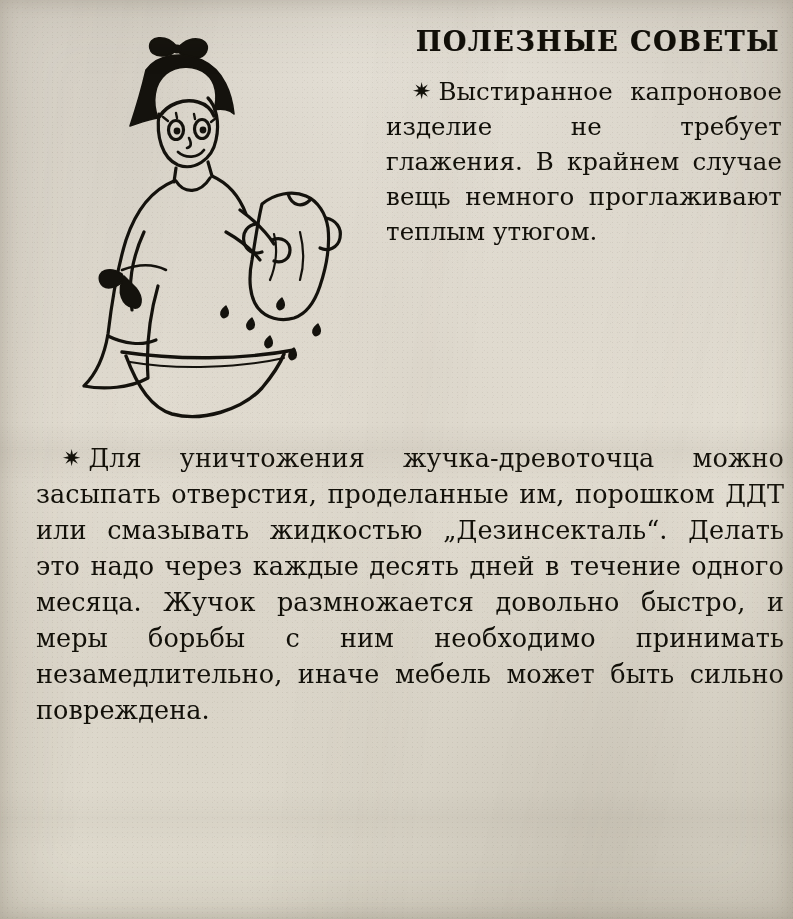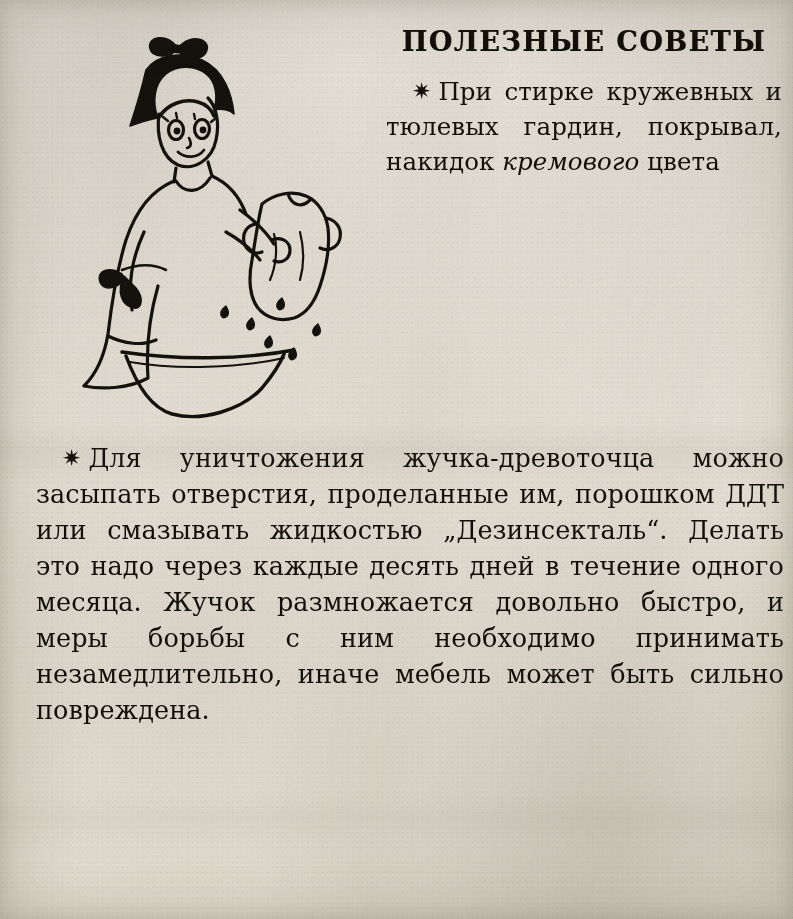--- a/index.html
+++ b/index.html
@@ -69,21 +69,21 @@
   
   #headline {
     position: absolute;
     left: 388px;
     top: 26px;
     width: 392px;
     font-family: "DejaVu Serif", serif;
     font-weight: 700;
     font-size: 27px;
     letter-spacing: 1.5px;
-    text-align: center;
+    text-align: right;
     color: #14120d;
     text-shadow: 0.5px 0 0 rgba(20,18,13,0.55);
   }
 
   
   #col-right {
     position: absolute;
     left: 386px;
     top: 74px;
     width: 396px;
@@ -225,21 +225,21 @@
           <path d="M100 338 C112 370, 126 390, 146 396 C176 404, 216 392, 236 370 C246 358, 254 346, 258 336" stroke-width="3.4"></path>
           <path d="M104 344 C150 352, 214 350, 258 340" stroke-width="2"></path>
         </g>
       </svg>
     </div>
 
     <div id="headline">ПОЛЕЗНЫЕ СОВЕТЫ</div>
 
     <div id="col-right">
       <p class="para narrow">
-        <span class="indent"></span><span class="star">✷</span><span>При стирке кружевных и тюлевых гардин, покрывал, накидок </span><span class="ital">кремового</span><span> цвета</span>
+        <span class="indent"></span><span class="star">✷</span><span>Выстиранное капроновое изделие не требует глажения. В крайнем случае вещь немного проглаживают теплым утюгом.</span>
       </p>
     </div>
 
     <div id="col-full">
       <p class="para">
         <span class="indent"></span><span class="star">✷</span><span>Для уничтожения жучка-древоточца можно засыпать отверстия, проделанные им, порошком ДДТ или смазывать жидкостью „Дезинсекталь“. Делать это надо через каждые десять дней в течение одного месяца. Жучок размножается довольно быстро, и меры борьбы с ним необходимо принимать незамедлительно, иначе мебель может быть сильно повреждена.</span>
       </p>
     </div>
 
   </div>

